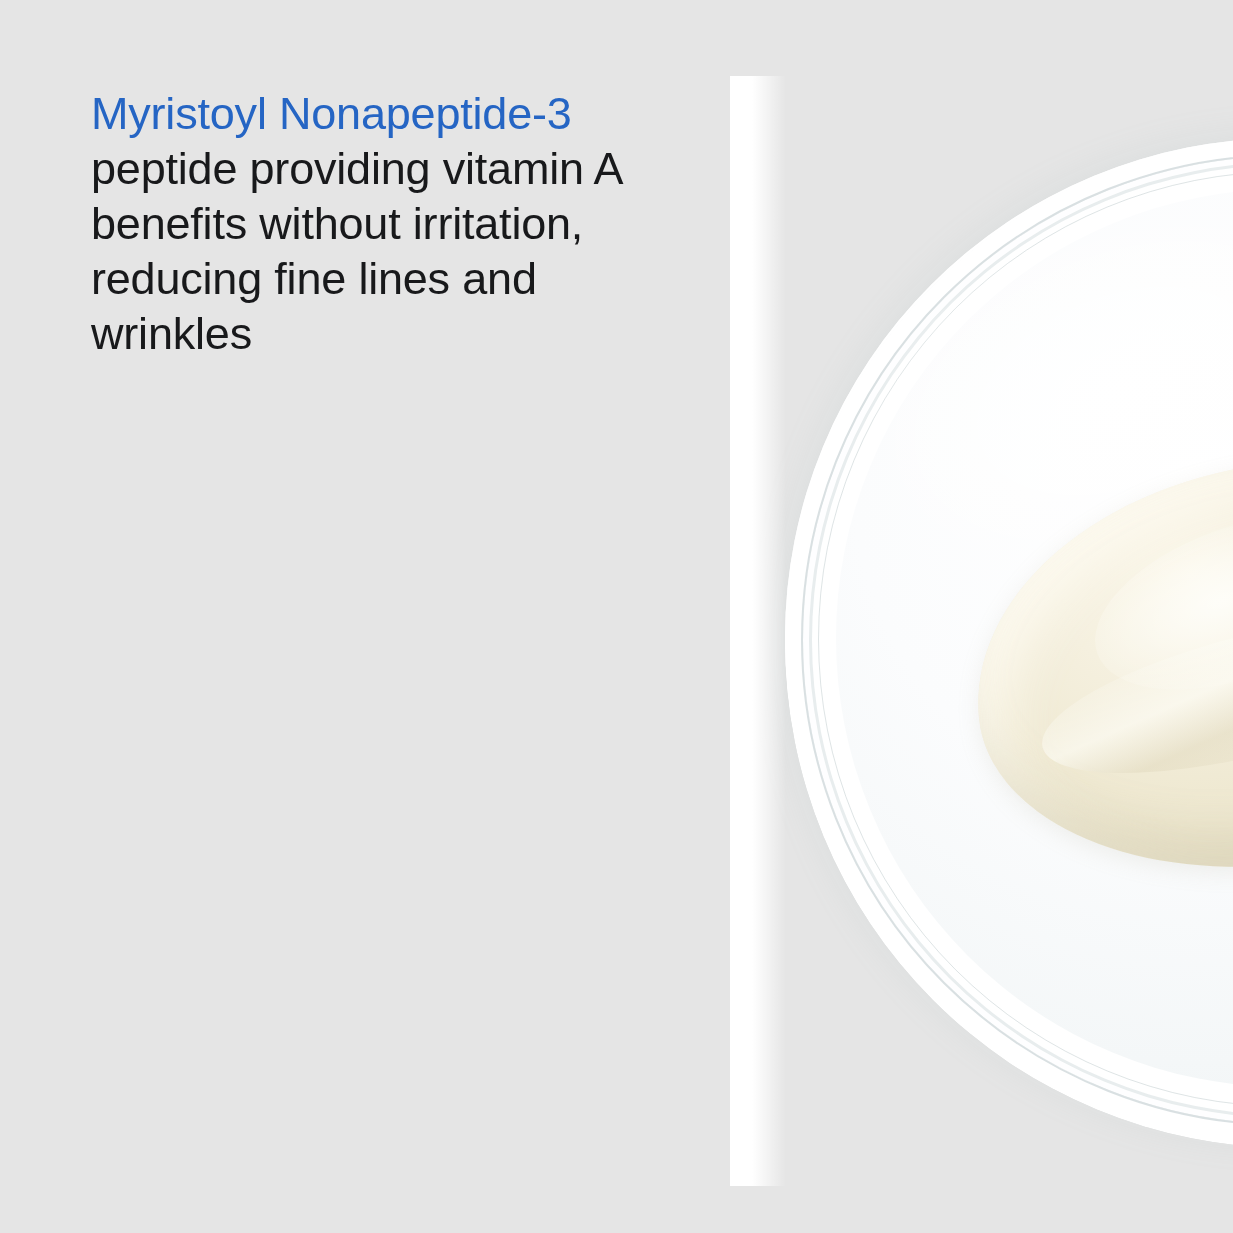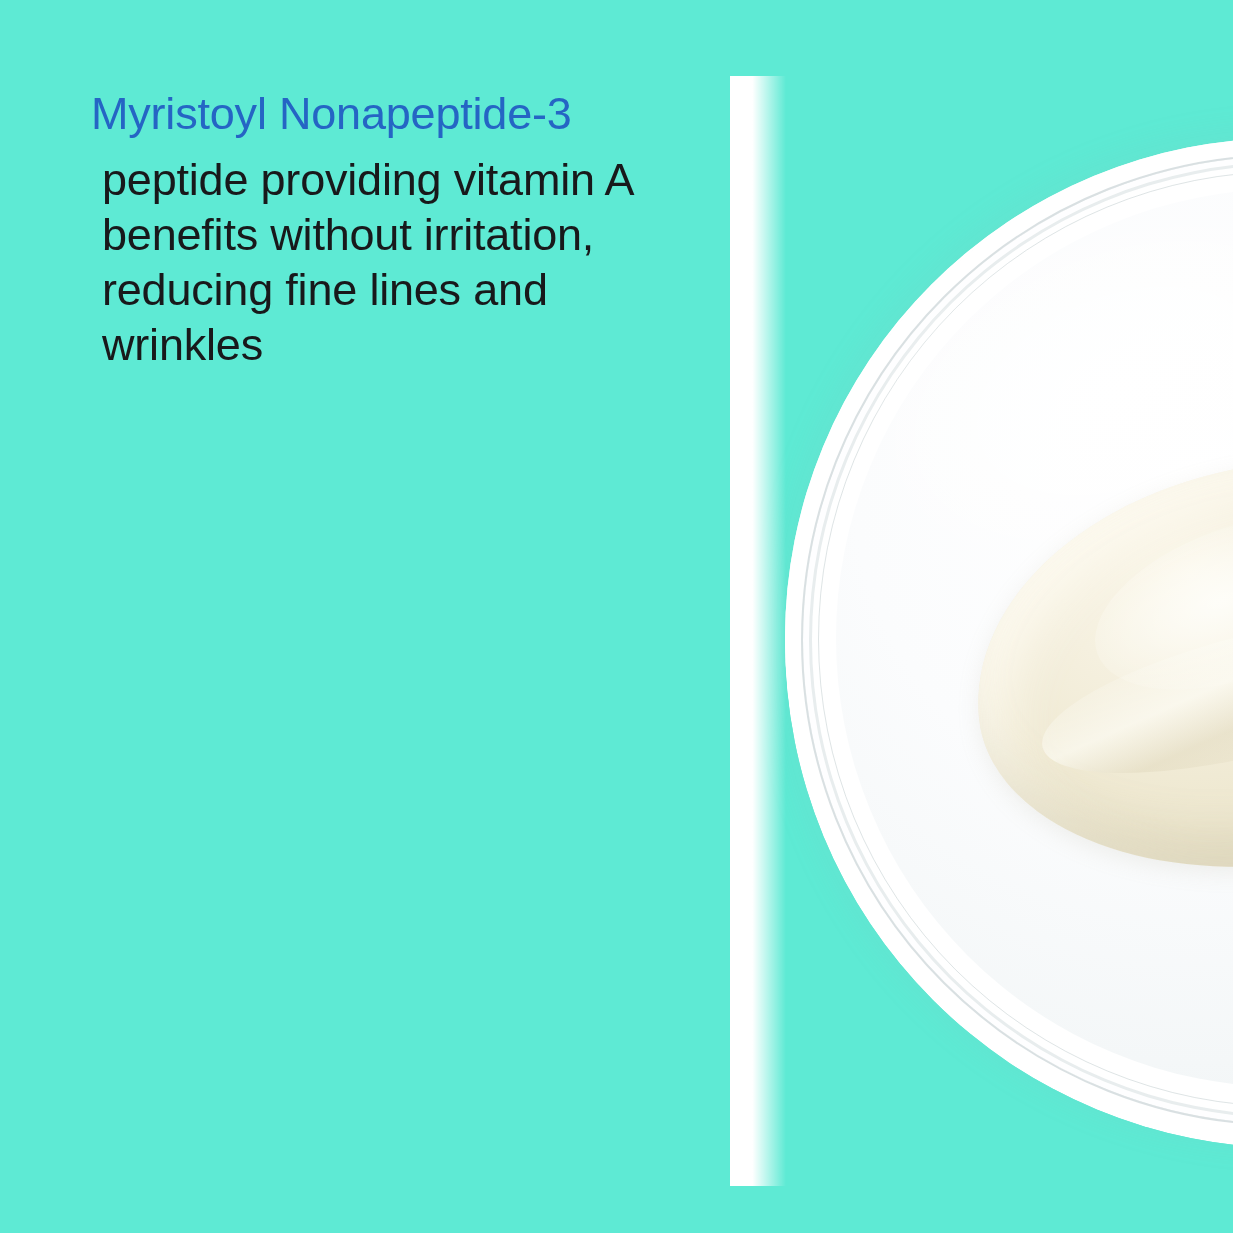--- a/index.html
+++ b/index.html
@@ -4,21 +4,21 @@
 <style>
   html, body {
     margin: 0;
     padding: 0;
     background: #ffffff;
   }
   #stage {
     position: relative;
     width: 1233px;
     height: 1233px;
-    background: #5eead4;
+    background: #e5e5e5;
     overflow: hidden;
     font-family: "Liberation Sans", sans-serif;
   }
 
   
   #ingredient-list {
     position: absolute;
     left: 91px;
     top: 86px;
     width: 615px;
@@ -38,21 +38,21 @@
     font-weight: 400;
     margin: 0;
   }
   .ingredient-desc {
     display: block;
     color: #18191b;
     font-size: 45px;
     line-height: 55px;
     letter-spacing: -0.2px;
     font-weight: 400;
-    margin: 11px;
+    margin: 0;
   }
 
   
   #petri-photo {
     position: absolute;
     left: 700px;
     top: 60px;
     width: 700px;
     height: 1110px;
     z-index: 10;

